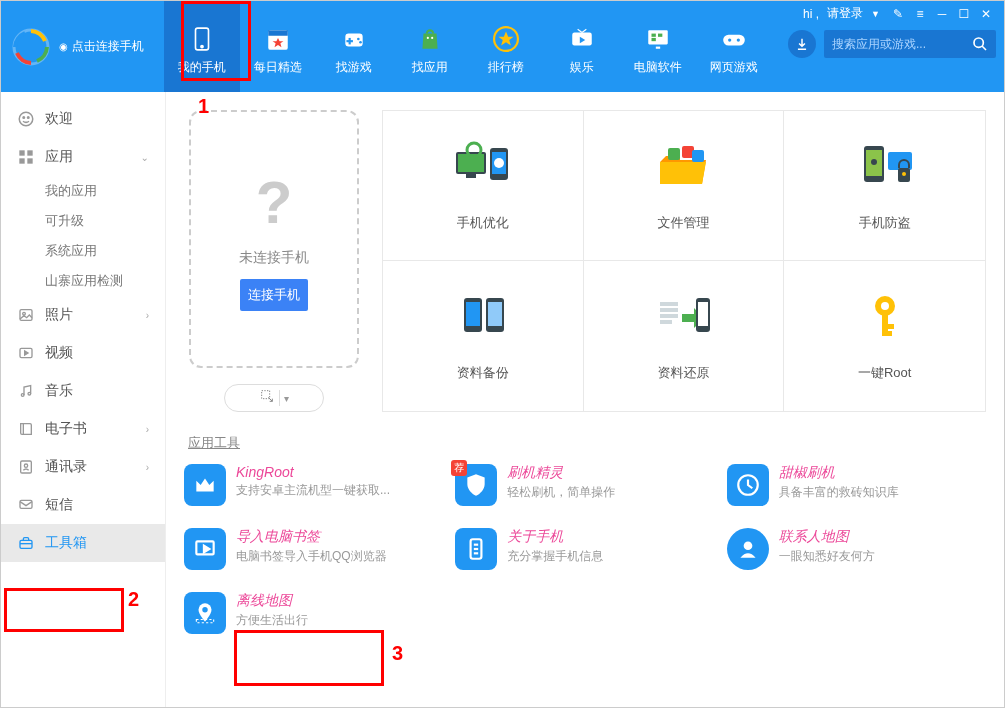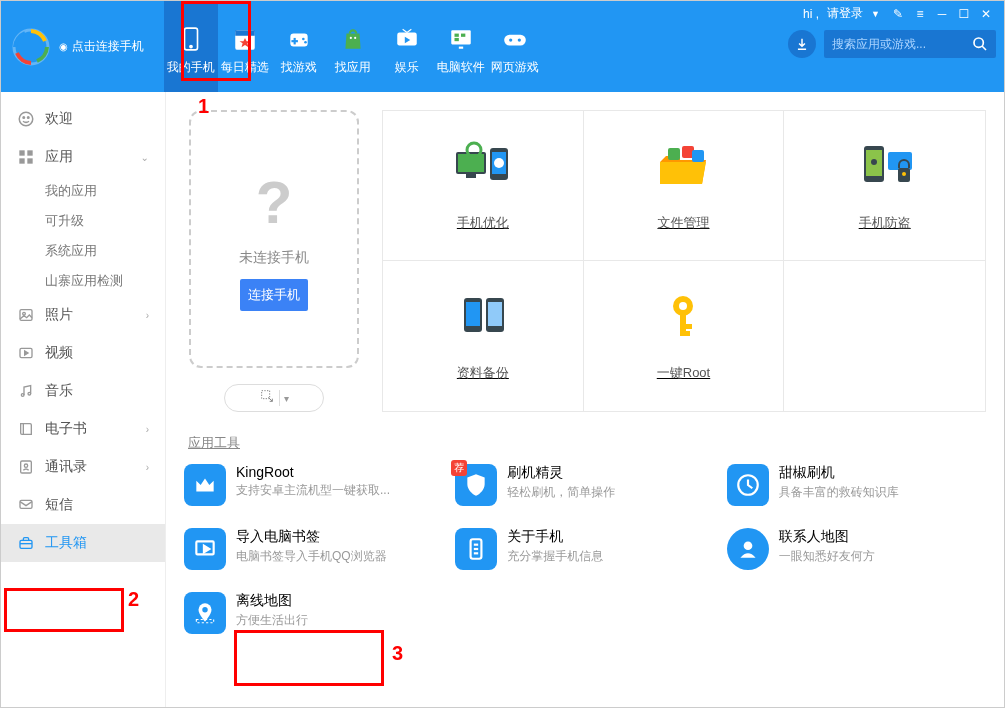--- a/index.html
+++ b/index.html
@@ -5,21 +5,21 @@
 * { margin: 0; padding: 0; box-sizing: border-box; font-family: "Microsoft YaHei", sans-serif; }
 body { background: #fff; width: 1005px; height: 708px; overflow: hidden; border: 1px solid #ccc; }
 
 .header { background: #2196F3; height: 91px; display: flex; position: relative; }
 .header-left { display: flex; align-items: center; padding: 0 10px; }
 .logo { width: 40px; height: 40px; margin-right: 8px; }
 .connect-text { color: #fff; font-size: 12px; display: flex; align-items: center; gap: 4px; }
 .connect-dot { font-size: 10px; }
 
 .topnav { display: flex; margin-left: 10px; }
-.topnav-item { width: 54px; display: flex; flex-direction: column; align-items: center; justify-content: center; color: #fff; font-size: 12px; cursor: pointer; gap: 6px; padding-top: 8px; }
+.topnav-item { width: 76px; display: flex; flex-direction: column; align-items: center; justify-content: center; color: #fff; font-size: 12px; cursor: pointer; gap: 6px; padding-top: 8px; }
 .topnav-item.active { background: #1976D2; }
 .topnav-icon { width: 28px; height: 28px; display: flex; align-items: center; justify-content: center; }
 
 .header-right { position: absolute; right: 8px; top: 4px; display: flex; flex-direction: column; align-items: flex-end; gap: 8px; }
 .login-row { display: flex; align-items: center; gap: 8px; color: #fff; font-size: 12px; }
 .login-row .wincontrols { display: flex; gap: 2px; }
 .winbtn { width: 20px; height: 16px; color: #fff; display: flex; align-items: center; justify-content: center; font-size: 12px; cursor: pointer; }
 .search-row { display: flex; align-items: center; gap: 8px; }
 .dlbtn { width: 28px; height: 28px; border-radius: 50%; background: #1976D2; display: flex; align-items: center; justify-content: center; color: #fff; }
 .searchbox { background: #1976D2; display: flex; align-items: center; border-radius: 2px; }
@@ -41,32 +41,32 @@
 .phone-panel { width: 180px; display: flex; flex-direction: column; align-items: center; }
 .phone-dashed { width: 170px; height: 258px; border: 2px dashed #ccc; border-radius: 12px; display: flex; flex-direction: column; align-items: center; justify-content: center; gap: 12px; }
 .qmark { font-size: 60px; color: #ccc; font-weight: bold; }
 .noconn { color: #888; font-size: 14px; }
 .connbtn { background: #3b82f6; color: #fff; border: none; padding: 7px 8px; font-size: 13px; border-radius: 2px; cursor: pointer; }
 .shot-dd { margin-top: 16px; border: 1px solid #ddd; border-radius: 16px; width: 100px; height: 28px; display: flex; align-items: center; justify-content: center; gap: 4px; cursor: pointer; }
 .shot-dd .divider { width: 1px; height: 16px; background: #ddd; }
 .shot-dd .caret { color: #999; font-size: 10px; }
 
 .cards { flex: 1; border: 1px solid #e8e8e8; display: grid; grid-template-columns: 1fr 1fr 1fr; grid-template-rows: 1fr 1fr; }
-.card { border-right: 1px solid #e8e8e8; border-bottom: 1px solid #e8e8e8; display: flex; flex-direction: column; align-items: center; justify-content: center; gap: 20px; cursor: pointer; padding: 12px 0; text-decoration: underline; }
+.card { border-right: 1px solid #e8e8e8; border-bottom: 1px solid #e8e8e8; display: flex; flex-direction: column; align-items: center; justify-content: center; gap: 20px; cursor: pointer; padding: 12px 0; }
 .card:nth-child(3n) { border-right: none; align-items: center; }
 .card:nth-child(n+4) { border-bottom: none; }
 .card-icon { width: 70px; height: 54px; display: flex; align-items: center; justify-content: center; }
 .card-label { color: #555; font-size: 13px; }
 
 .tools-section { }
 .tools-title { color: #888; font-size: 13px; margin: 4px 0 12px 4px; text-decoration: underline; }
 .tools-grid { display: grid; grid-template-columns: 1fr 1fr 1fr; row-gap: 22px; column-gap: 12px; }
 .tool { display: flex; gap: 10px; cursor: pointer; align-items: flex-start; }
 .tool-icon { width: 42px; height: 42px; border-radius: 8px; background: #2196F3; display: flex; align-items: center; justify-content: center; color: #fff; flex-shrink: 0; }
-.tool-name { font-size: 14px; color: #000000; }
+.tool-name { font-size: 14px; color: #ec4899; font-style: italic; }
 .tool-desc { font-size: 12px; color: #999; margin-top: 2px; max-width: 170px; white-space: nowrap; overflow: hidden; text-overflow: ellipsis; }
 .tool-badge { position: absolute; width: 16px; height: 16px; background: #f44336; color: #fff; font-size: 10px; border-radius: 3px; display: flex; align-items: center; justify-content: center; margin-left: -4px; margin-top: -4px; }
 
 .annot { position: absolute; border: 3px solid red; pointer-events: none; }
 .annot-label { position: absolute; color: red; font-size: 20px; font-weight: bold; pointer-events: none; }
 </style>
 </head>
 <body>
 
 <div class="header">
@@ -121,20 +121,29 @@
     <div class="topnav-item">
       <div class="topnav-icon">
           <svg width="26" height="26" viewBox="0 0 24 24">
             <path d="M6 7 L18 7 L19 21 L5 21 Z" fill="#4CAF50"></path>
             <path d="M9 7 a3 3 0 0 1 6 0" stroke="#4CAF50" fill="none" stroke-width="2"></path>
             <circle cx="10" cy="11" r="1" fill="#fff"></circle>
             <circle cx="14" cy="11" r="1" fill="#fff"></circle>
           </svg>
         </div>
       <span>找应用</span>
+    </div>
+    <div class="topnav-item">
+      <div class="topnav-icon">
+          <svg width="26" height="26" viewBox="0 0 24 24">
+            <circle cx="12" cy="12" r="11" fill="none" stroke="#FFC107" stroke-width="2"></circle>
+            <polygon points="12,5 14,10 19,10 15,13 16.5,18 12,15 7.5,18 9,13 5,10 10,10" fill="#FFC107"></polygon>
+          </svg>
+        </div>
+      <span>排行榜</span>
     </div>
     <div class="topnav-item">
       <div class="topnav-icon">
           <svg width="26" height="26" viewBox="0 0 24 24" fill="#fff">
             <rect x="3" y="6" width="18" height="12" rx="2"></rect>
             <polygon points="10,10 10,16 15,13" fill="#2196F3"></polygon>
             <line x1="8" y1="3" x2="12" y2="6" stroke="#fff"></line>
             <line x1="16" y1="3" x2="12" y2="6" stroke="#fff"></line>
           </svg>
         </div>
@@ -364,20 +373,34 @@
                 <rect x="18" y="12" width="14" height="24" fill="#2196F3"></rect>
                 <rect x="38" y="8" width="18" height="34" rx="3" fill="#37474F"></rect>
                 <rect x="40" y="12" width="14" height="24" fill="#90CAF9"></rect>
               </svg>
             </div>
           <div class="card-label">资料备份</div>
         </div>
         <div class="card">
           <div class="card-icon">
               <svg width="70" height="54" viewBox="0 0 70 54">
+                <rect x="12" y="12" width="18" height="4" fill="#CFD8DC"></rect>
+                <rect x="12" y="18" width="18" height="4" fill="#CFD8DC"></rect>
+                <rect x="12" y="24" width="18" height="4" fill="#CFD8DC"></rect>
+                <rect x="12" y="30" width="12" height="4" fill="#CFD8DC"></rect>
+                <path d="M34 24 h12 v-6 l10 10 l-10 10 v-6 h-12 Z" fill="#4CAF50"></path>
+                <rect x="48" y="8" width="14" height="34" rx="3" fill="#37474F"></rect>
+                <rect x="50" y="12" width="10" height="24" fill="#fff"></rect>
+              </svg>
+            </div>
+          <div class="card-label">资料还原</div>
+        </div>
+        <div class="card">
+          <div class="card-icon">
+              <svg width="70" height="54" viewBox="0 0 70 54">
                 <circle cx="35" cy="16" r="10" fill="#FFC107"></circle>
                 <circle cx="35" cy="16" r="4" fill="#fff"></circle>
                 <rect x="32" y="24" width="6" height="22" fill="#FFC107"></rect>
                 <rect x="32" y="34" width="12" height="5" fill="#FFC107"></rect>
                 <rect x="32" y="41" width="10" height="5" fill="#FFC107"></rect>
               </svg>
             </div>
           <div class="card-label">一键Root</div>
         </div>
       </div>

